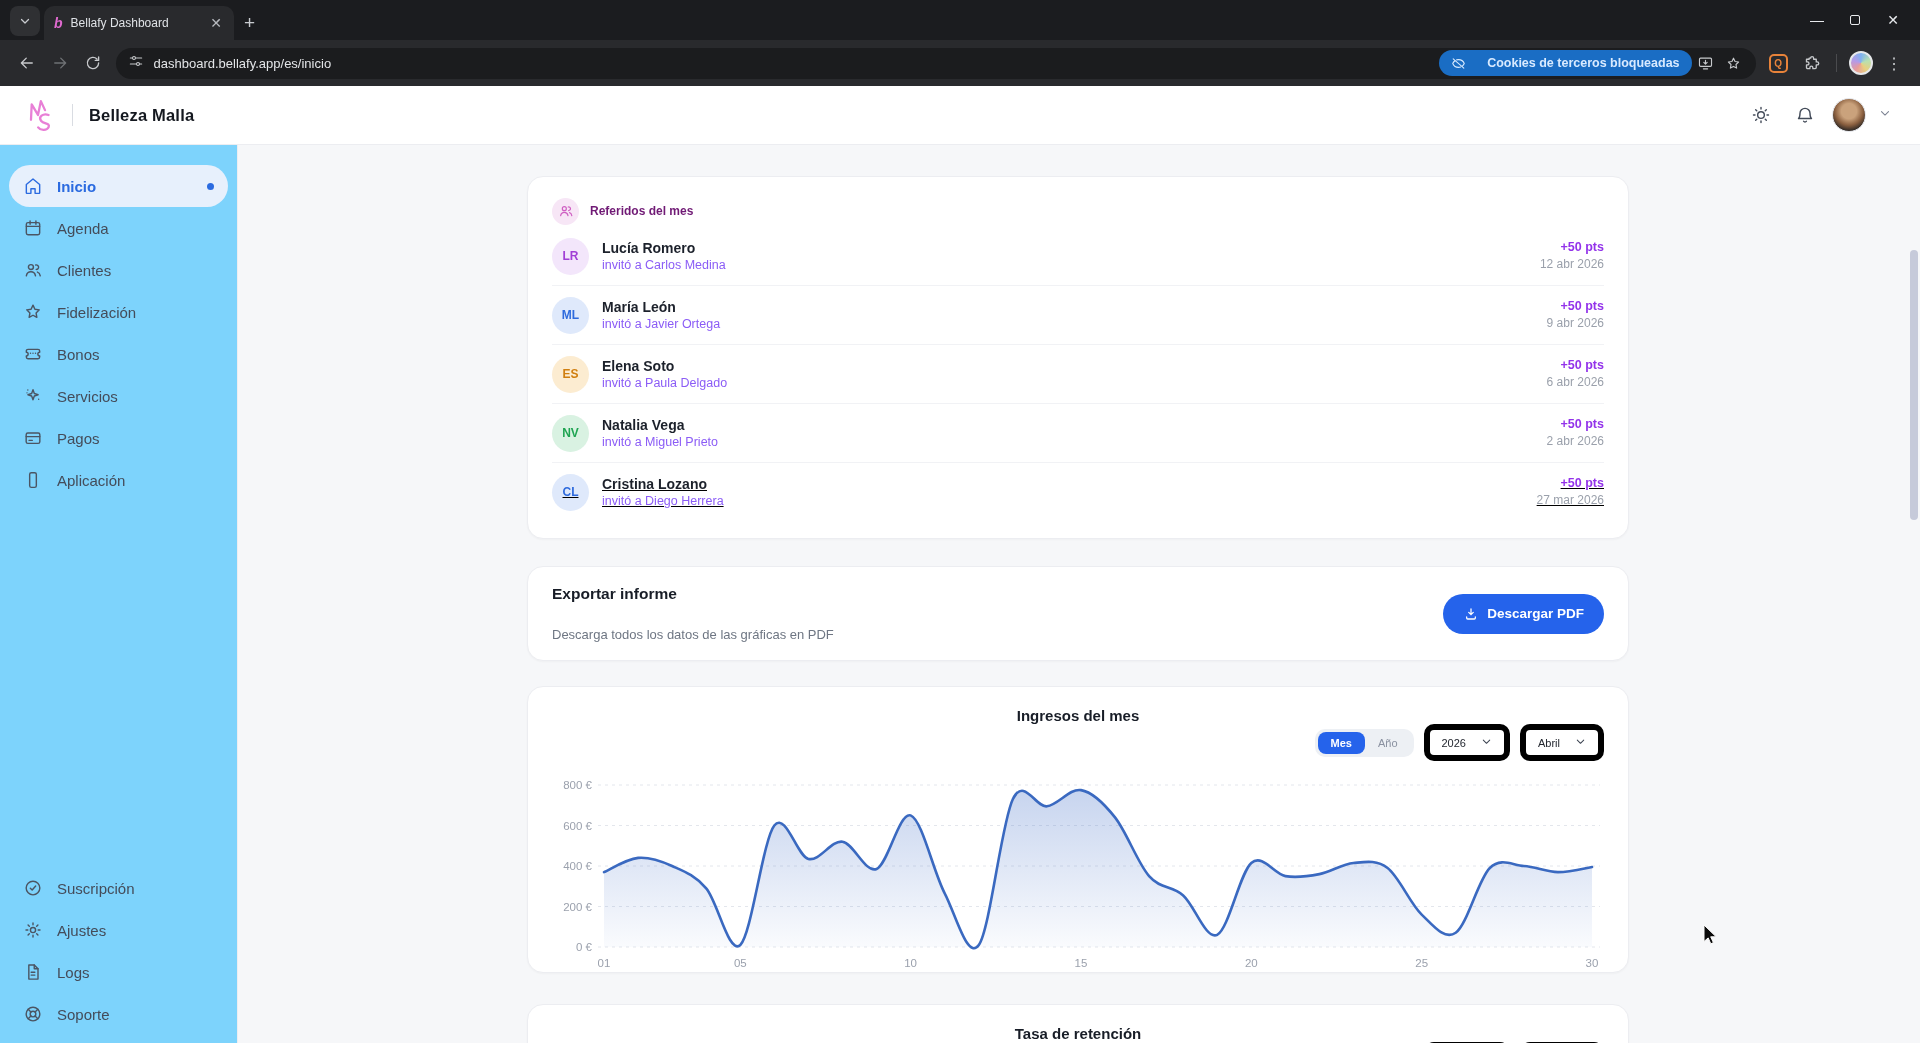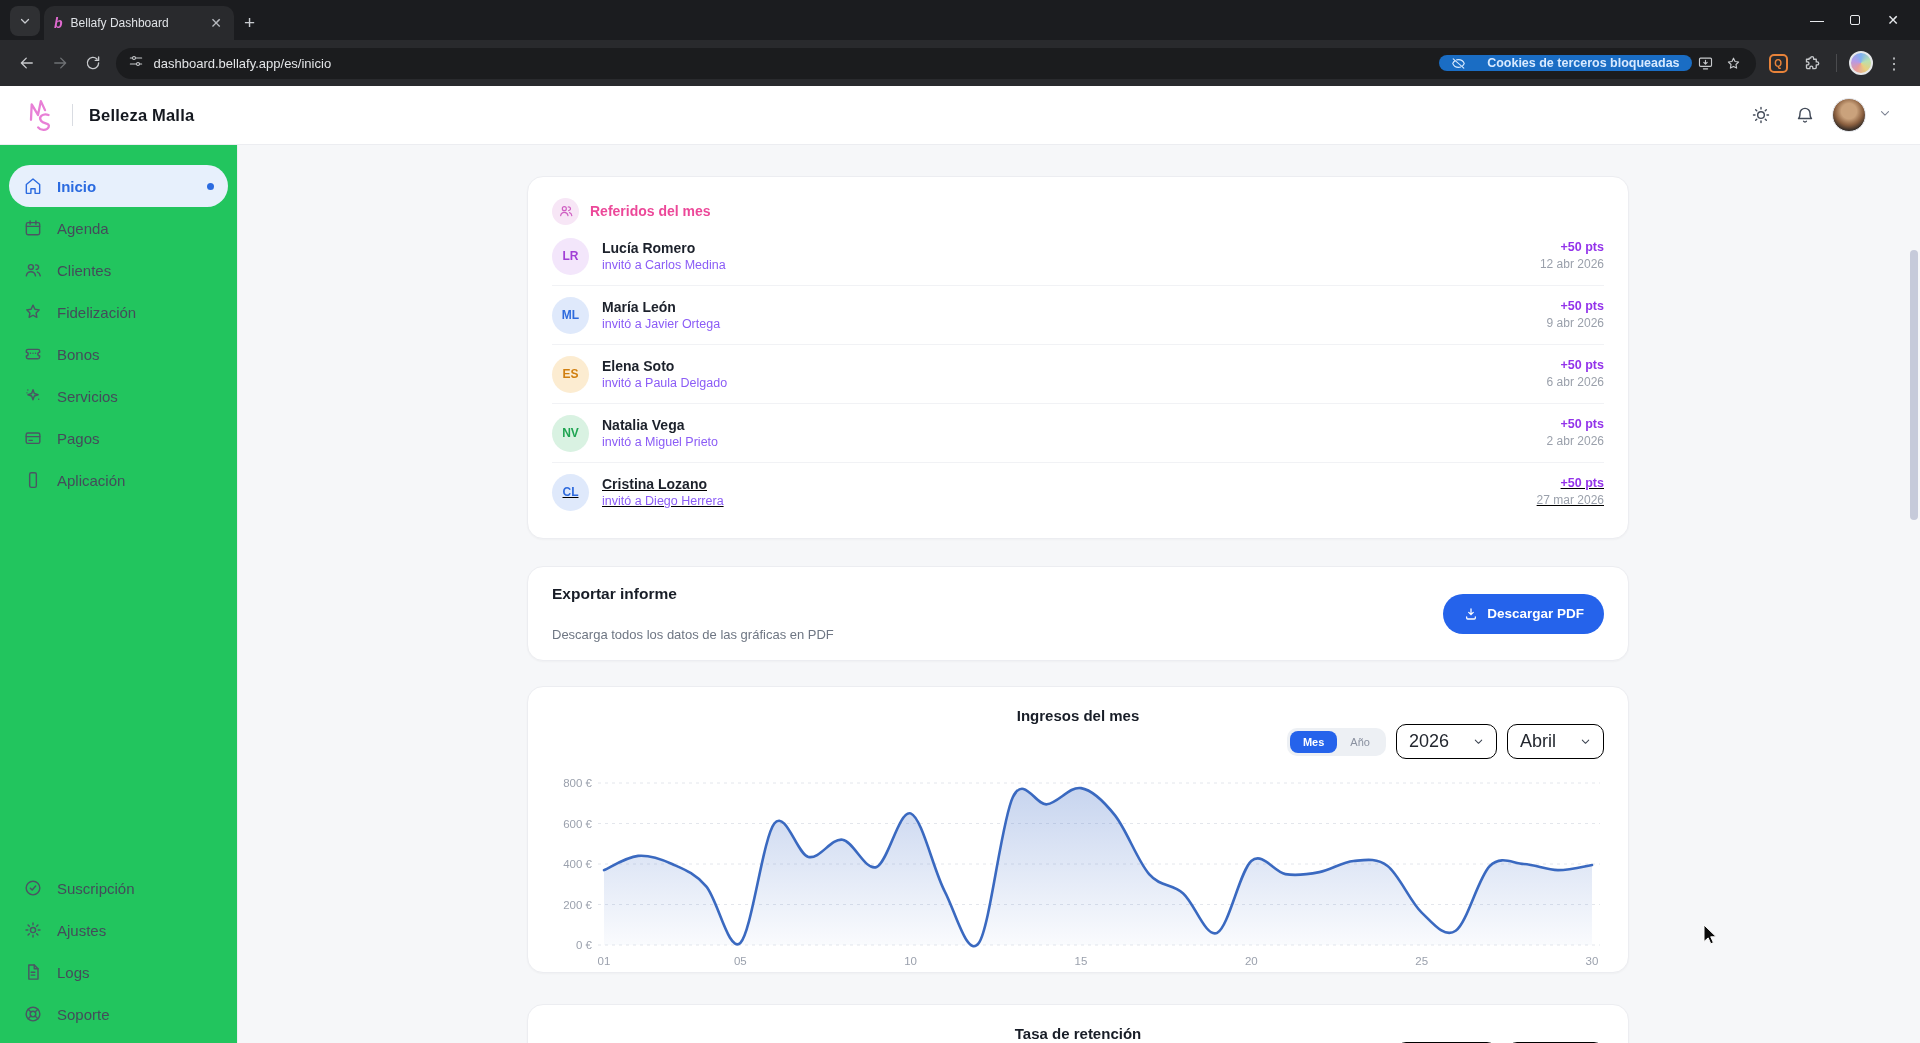--- a/index.html
+++ b/index.html
@@ -18,21 +18,21 @@
   .win-controls span { width:34px; height:30px; display:flex; align-items:center; justify-content:center; color:#e8eaed; font-size:14px; }
   .win-sq { display:inline-block; width:10px; height:10px; border:1.5px solid #e8eaed; border-radius:2px; }
 
   .toolbar { position:absolute; left:0; top:40px; width:1920px; height:46px; background:#292a2d; display:flex; align-items:center; padding:0 10px; }
   .tbtn { width:32px; height:32px; border-radius:50%; display:flex; align-items:center; justify-content:center; margin:0 2px; cursor:pointer; }
   .tbtn svg { width:18px; height:18px; stroke:#c7c9cc; stroke-width:1.8; fill:none; stroke-linecap:round; stroke-linejoin:round; }
   .tbtn.dim svg { stroke:#6e7174; }
   .omnibox { flex:0 0 auto; width:1640px; height:31px; background:#1b1c1e; border-radius:16px; display:flex; align-items:center; padding:0 8px 0 12px; margin:0 6px; }
   .omnibox .tune svg { width:16px; height:16px; stroke:#c7c9cc; stroke-width:1.6; fill:none; stroke-linecap:round; }
   .url { color:#e3e5e8; font-size:13px; margin-left:10px; flex:1; }
-  .chip { display:flex; align-items:center; gap:21px; background:#1a6dc4; color:#d8eaff; height:16px; border-radius:13px; padding:0 12px; font-size:12.5px; font-weight:600; white-space:nowrap; cursor:pointer; }
+  .chip { display:flex; align-items:center; gap:21px; background:#1a6dc4; color:#d8eaff; height:26px; border-radius:13px; padding:0 12px; font-size:12.5px; font-weight:600; white-space:nowrap; cursor:pointer; }
   .chip svg { width:15px; height:15px; stroke:#d8eaff; stroke-width:1.7; fill:none; stroke-linecap:round; }
   .omni-ic { width:28px; height:28px; display:flex; align-items:center; justify-content:center; cursor:pointer; }
   .omni-ic svg { width:17px; height:17px; stroke:#c7c9cc; stroke-width:1.6; fill:none; stroke-linecap:round; stroke-linejoin:round; }
   .ext-orange { width:19px; height:19px; border:2px solid #e8833a; border-radius:5px; display:flex; align-items:center; justify-content:center; color:#e8833a; font-size:10px; font-weight:700; }
   .tb-divider { width:1px; height:18px; background:#4a4b4e; margin:0 8px; }
   .profile-dot { width:24px; height:24px; border-radius:50%; background:conic-gradient(#7fb2f0,#b8e0b0,#e8d07f,#e89a9a,#b49ae8,#7fb2f0); border:2px solid #e6e8ea; cursor:pointer; }
   .kebab { color:#c7c9cc; font-size:16px; letter-spacing:0; padding:0 8px; cursor:pointer; }
 
   
   .appheader { position:absolute; left:0; top:86px; width:1920px; height:59px; background:#ffffff; border-bottom:1px solid #ecedf1; display:flex; align-items:center; padding:0 28px 0 22px; }
@@ -41,42 +41,42 @@
   .brand-divider { width:1px; height:22px; background:#d9dce2; margin:0 16px 0 12px; }
   .brand { font-size:16.5px; font-weight:700; color:#14181f; letter-spacing:.2px; }
   .header-right { margin-left:auto; display:flex; align-items:center; gap:10px; }
   .hbtn { width:34px; height:34px; border-radius:50%; display:flex; align-items:center; justify-content:center; cursor:pointer; }
   .hbtn svg { width:20px; height:20px; stroke:#434b59; stroke-width:1.7; fill:none; stroke-linecap:round; stroke-linejoin:round; }
   .user-avatar { width:34px; height:34px; border-radius:50%; background:radial-gradient(circle at 50% 38%, #caa27c 0 30%, #8a5f3f 55%, #2a2624 78%); border:1px solid #e3e5ea; cursor:pointer; }
   .chev { margin-left:2px; }
   .chev svg { width:14px; height:14px; stroke:#7b8292; stroke-width:1.8; fill:none; stroke-linecap:round; stroke-linejoin:round; }
 
   
-  .sidebar { position:absolute; left:0; top:145px; width:238px; height:898px; background:#22c55e; border-right:1px solid #ecedf1; }
+  .sidebar { position:absolute; left:0; top:145px; width:238px; height:898px; background:#7dd3fc; border-right:1px solid #ecedf1; }
   .nav { padding-top:20px; }
   .nav-item { height:42px; margin:0 9px; border-radius:21px; display:flex; align-items:center; padding:0 14px 0 14px; cursor:pointer; color:#444c5a; }
   .nav-item .nav-ic { width:20px; height:20px; margin-right:14px; }
   .nav-item .nav-ic svg { width:20px; height:20px; stroke:#4b5563; stroke-width:1.7; fill:none; stroke-linecap:round; stroke-linejoin:round; }
   .nav-item .nav-lb { font-size:15px; }
   .nav-item.active { background:#e7f0fc; color:#2b6be0; }
   .nav-item.active .nav-ic svg { stroke:#2b6be0; }
   .nav-item.active .nav-lb { font-weight:600; }
   .nav-dot { margin-left:auto; width:7px; height:7px; border-radius:50%; background:#2b6be0; }
   .nav-footer { position:absolute; left:0; bottom:8px; width:100%; }
 
   
   .main { position:absolute; left:238px; top:145px; width:1682px; height:898px; background:#f6f7f9; overflow:hidden; }
   .card { position:absolute; left:289px; width:1102px; background:#ffffff; border:1px solid #ecedf1; border-radius:16px; box-shadow:0 1px 2px rgba(20,24,40,.03); }
 
   
   .card-referrals { top:31px; height:363px; padding:18px 24px 10px; }
   .ref-head { display:flex; align-items:center; gap:11px; height:32px; }
   .ref-head-ic { width:27px; height:27px; border-radius:50%; background:#f7e6f6; display:flex; align-items:center; justify-content:center; }
   .ref-head-ic svg { width:16px; height:16px; stroke:#cf5fc2; stroke-width:1.8; fill:none; stroke-linecap:round; stroke-linejoin:round; }
-  .ref-title { font-size:14px; font-weight:700; color:#ec4899; }
+  .ref-title { font-size:12px; font-weight:700; color:#701a75; }
   .ref-row { display:flex; align-items:center; padding:10.5px 0; border-bottom:1px solid #f1f2f5; }
   .ref-row:last-child { border-bottom:none;text-decoration:underline; }
   .ref-avatar { width:37px; height:37px; border-radius:50%; display:flex; align-items:center; justify-content:center; font-size:12px; font-weight:700; margin-right:13px; }
   .av-purple { background:#f3e6fb; color:#a13fd6; }
   .av-blue   { background:#dfe9fb; color:#2f6bdd; }
   .av-orange { background:#fcecd1; color:#d07f10; }
   .av-green  { background:#d9f2e2; color:#1fa452; }
   .ref-name { font-size:14px; font-weight:700; color:#1c212b; line-height:1.3; }
   .ref-detail { font-size:12.5px; color:#8b5cf6; line-height:1.3; }
   .ref-right { margin-left:auto; text-align:right; }
@@ -92,21 +92,21 @@
 
   
   .card-income { top:541px; height:287px; padding:20px 24px; }
   .card-retention { top:859px; height:240px; padding:20px 24px; }
   .chart-head { display:flex; align-items:center;flex-direction:column; }
   .chart-title { font-size:15px; font-weight:700; color:#181d27; }
   .chart-controls { margin-left:auto; display:flex; align-items:center; gap:10px; }
   .seg-toggle { background:#edf0f4; border-radius:10px; padding:3px; display:flex; }
   .seg-btn { border:none; background:transparent; font-family:inherit; font-size:11px; padding:5px 13px; border-radius:8px; color:#8a91a0; cursor:pointer; }
   .seg-btn.on { background:#2563eb; color:#fff; font-weight:700; }
-  .select-pill { display:flex; align-items:center; gap:24px; background:#fff; border:1px solid #000000; border-radius:10px; padding:6px 12px; font-size:18px; color:#23272f; cursor:pointer; }
+  .select-pill { display:flex; align-items:center; gap:15px; background:#fff; border:6px solid #000000; border-radius:10px; padding:6px 12px; font-size:11px; color:#23272f; cursor:pointer; }
   .select-pill .sel-chev svg { width:11px; height:11px; stroke:#3a4250; stroke-width:2.2; fill:none; stroke-linecap:round; stroke-linejoin:round; }
   .chart-box { margin-top:10px; }
 
   
   .scrollbar { position:absolute; right:0; top:145px; width:12px; height:898px; }
   .scroll-thumb { position:absolute; left:2px; top:105px; width:8px; height:270px; border-radius:6px; background:#c6cada; cursor:pointer; }
   .cursor { position:absolute; left:1703px; top:925px; width:17px; height:22px; z-index:50; pointer-events:none; }
 </style>
 </head>
 <body>

